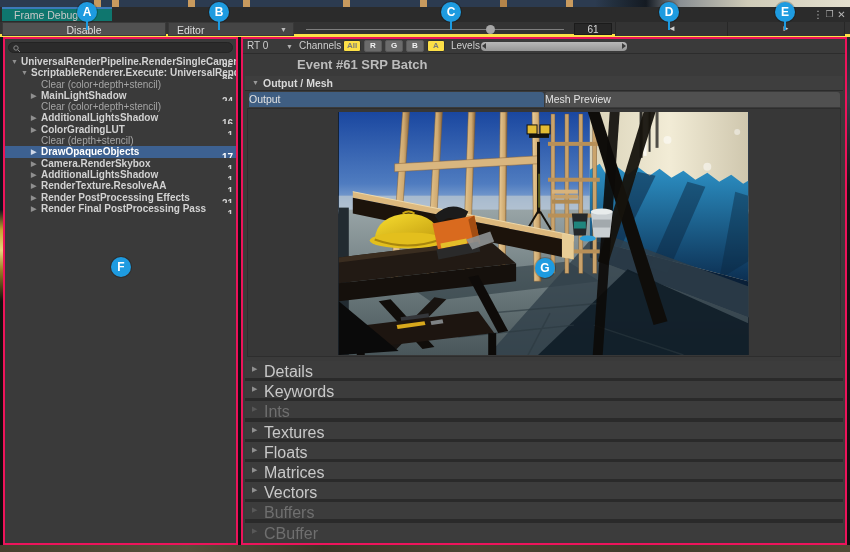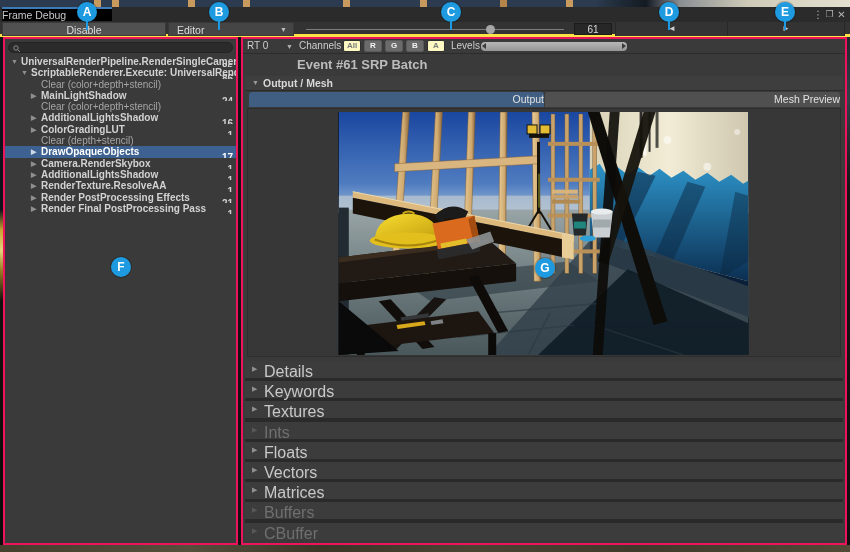--- a/index.html
+++ b/index.html
@@ -11,22 +11,22 @@
   
   #bg-top{left:0;top:0;width:850px;height:8px;background:linear-gradient(90deg,#2c3b50 0%,#2c3b50 70%,#23303f 72%,#141a22 76%,#8a8f93 80%,#cfcbb8 88%,#e4e0cf 100%);}
   .stud{position:absolute;top:0;height:8px;width:7px;background:#c89a5e;}
   #bg-bottom{left:0;top:545px;width:850px;height:7px;background:linear-gradient(90deg,#453f2e,#55503c 22%,#3a3628 38%,#4a4433 55%,#3f3a2b 75%,#504a36 100%);}
   #bg-left{left:0;top:37px;width:3px;height:508px;background:linear-gradient(#10131a 0%,#10131a 34%,#c8a232 38%,#e6d27a 42%,#9a7b24 46%,#14120e 52%,#0c0c0c 100%);}
   #bg-right{left:847px;top:37px;width:3px;height:508px;background:linear-gradient(#20262c 0%,#33404a 12%,#141414 30%,#101010 100%);}
   #splitter{left:238px;top:37px;width:3px;height:508px;background:#141414;}
 
   
   #titlebar{left:0;top:7px;width:850px;height:15px;background:#2b2b2b;border-bottom:1px solid #202020;}
-  #title-tab{left:2px;top:0;width:110px;height:14px;background:#000000;border-top:2px solid #3c7ab8;
-             color:#c8c8c8;font-size:10.5px;line-height:12px;padding-left:0;box-sizing:border-box;}
+  #title-tab{left:2px;top:0;width:110px;height:14px;background:#0f766e;border-top:2px solid #3c7ab8;
+             color:#c8c8c8;font-size:10.5px;line-height:12px;padding-left:12px;box-sizing:border-box;}
   .winctl{top:2px;width:11px;height:11px;color:#b5b5b5;font-size:10px;line-height:11px;text-align:center;}
   #ctl-menu{left:812px;letter-spacing:-1px;}
   #ctl-max{left:824px;font-size:9px;}
   #ctl-close{left:836px;}
 
   #toolbar{left:0;top:22px;width:850px;height:15px;background:#333333;border-bottom:3px solid #fde047;box-sizing:border-box;}
   .tbtn{position:absolute;top:0;height:14px;font-size:10.5px;color:#dddddd;line-height:14px;text-align:center;box-sizing:border-box;}
   #disable-btn{left:2px;width:164px;background:#515151;border:1px solid #3a3a3a;}
   #editor-dd{left:168px;width:126px;background:#454545;border:1px solid #383838;text-align:left;padding-left:8px;}
   #editor-dd .caret{position:absolute;right:6px;top:0;font-size:7px;color:#bbbbbb;}
@@ -59,34 +59,34 @@
   .tcount{position:absolute;right:3px;top:6px;text-align:right;}
 
   
   #rp-toolbar{position:absolute;left:0;top:0;width:602px;height:14px;background:#3a3a3a;border-bottom:1px solid #2c2c2c;}
   #rt-dd{position:absolute;left:4px;top:1px;width:48px;height:12px;color:#cfcfcf;font-size:10px;line-height:12px;}
   #rt-dd .caret{position:absolute;right:2px;top:1px;font-size:7px;color:#b0b0b0;}
   #channels-label{position:absolute;left:56px;top:1px;font-size:10px;color:#cfcfcf;line-height:12px;}
   #channel-buttons{position:absolute;left:100px;top:2px;display:flex;gap:3px;}
   .chbtn{width:16px;height:10px;border-radius:2px;font-size:8px;font-weight:bold;text-align:center;line-height:10px;}
   .chbtn.active{background:#6b6b6b;color:#f2f2f2;border:1px solid #5a5a5a;margin:-1px 0;}
-  .chbtn.dim{background:#fef9c3;color:#7a7a7a;border:1px solid #303030;margin:-1px 0;}
+  .chbtn.dim{background:#fde047;color:#7a7a7a;border:1px solid #303030;margin:-1px 0;}
   #levels-label{position:absolute;left:208px;top:1px;font-size:10px;color:#cfcfcf;line-height:12px;}
   #levels-slider{position:absolute;left:238px;top:2.5px;width:146px;height:9px;background:linear-gradient(#b8b8b8,#969696);border-radius:4px;}
   #levels-slider .lh,#levels-slider .rh{position:absolute;top:1.5px;width:0;height:0;border-top:3px solid transparent;border-bottom:3px solid transparent;}
   #levels-slider .lh{left:1px;border-right:4px solid #3a3a3a;}
   #levels-slider .rh{right:1px;border-left:4px solid #3a3a3a;}
 
   #event-title{position:absolute;left:9px;top:18px;font-size:13px;font-weight:bold;color:#bcbcbc;padding-left:45px;}
   #foldout-bar{position:absolute;left:2px;top:37px;width:598px;height:14px;background:#3e3e3e;border-bottom:1px solid #2b2b2b;}
   #foldout-bar .farrow{position:absolute;left:7px;top:3px;font-size:7px;color:#9a9a9a;}
   #foldout-bar .flabel{position:absolute;left:18px;top:1px;font-size:10.5px;font-weight:bold;color:#d8d8d8;}
 
   #tab-row{position:absolute;left:6px;top:53px;width:591px;height:15px;display:flex;gap:1px;}
-  .ptab{flex:1;height:15px;font-size:10.5px;text-align:right;line-height:15px;color:#e2e2e2;
+  .ptab{flex:1;height:15px;font-size:10.5px;text-align:left;line-height:15px;color:#e2e2e2;
         border-radius:3px 3px 0 0;background:#505050;}
   .ptab.sel{background:var(--tabblue,#3f5e82);}
 
   #preview-box{position:absolute;left:4px;top:69px;width:594px;height:249px;background:#373737;border:1px solid #2d2d2d;box-sizing:border-box;}
   #preview-img{position:absolute;left:90px;top:3px;width:411px;height:243px;background:#101820;}
 
   #property-sections{position:absolute;left:2px;top:322px;width:598px;display:flex;flex-direction:column;gap:3.2px;background:#2a2a2a;}
   .sechdr{height:17px;background:#3c3c3c;position:relative;}
   .secarrow{position:absolute;left:7px;top:4px;font-size:7px;color:#8f8f8f;}
   .seclabel{position:absolute;left:19px;top:2px;font-size:16px;font-weight:normal;color:#c8c8c8;}
@@ -341,39 +341,39 @@
 
     <div id="property-sections">
         <div class="sechdr">
           <span class="secarrow">▶</span>
           <span class="seclabel">Details</span>
         </div>
         <div class="sechdr">
           <span class="secarrow">▶</span>
           <span class="seclabel">Keywords</span>
         </div>
+        <div class="sechdr off">
+          <span class="secarrow">▶</span>
+          <span class="seclabel">Ints</span>
+        </div>
         <div class="sechdr">
           <span class="secarrow">▶</span>
           <span class="seclabel">Textures</span>
         </div>
-        <div class="sechdr off">
-          <span class="secarrow">▶</span>
-          <span class="seclabel">Ints</span>
-        </div>
         <div class="sechdr">
           <span class="secarrow">▶</span>
           <span class="seclabel">Floats</span>
         </div>
         <div class="sechdr">
           <span class="secarrow">▶</span>
+          <span class="seclabel">Matrices</span>
+        </div>
+        <div class="sechdr">
+          <span class="secarrow">▶</span>
           <span class="seclabel">Vectors</span>
-        </div>
-        <div class="sechdr">
-          <span class="secarrow">▶</span>
-          <span class="seclabel">Matrices</span>
         </div>
         <div class="sechdr off">
           <span class="secarrow">▶</span>
           <span class="seclabel">Buffers</span>
         </div>
         <div class="sechdr off">
           <span class="secarrow">▶</span>
           <span class="seclabel">CBuffer</span>
         </div>
       </div>

